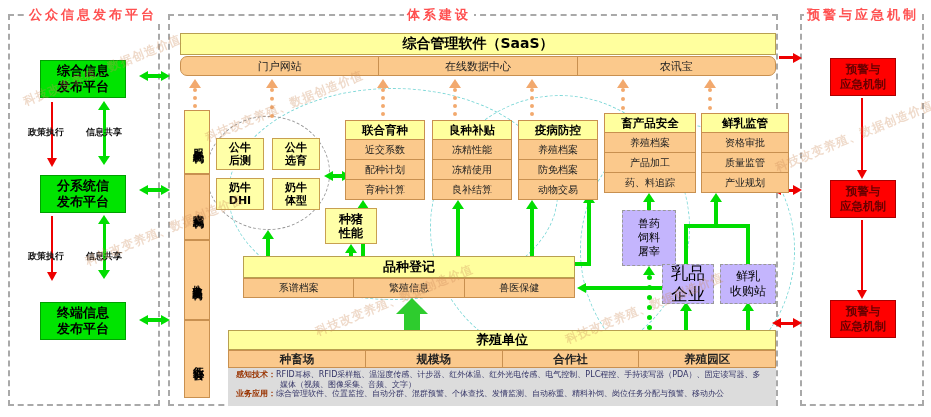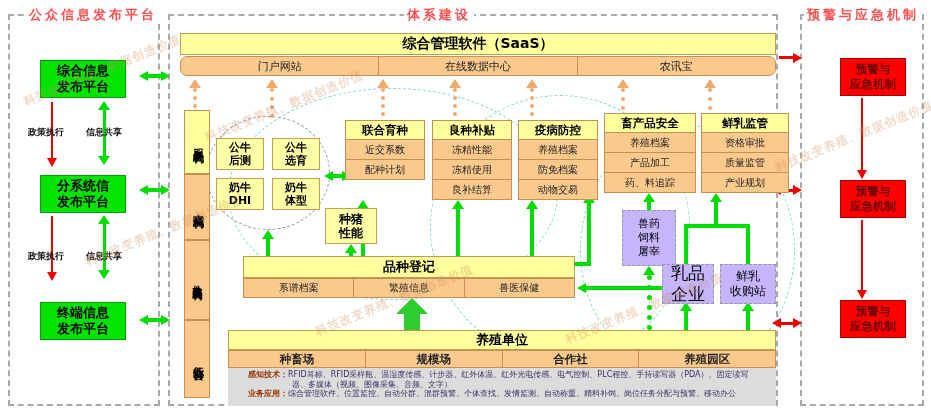--- a/index.html
+++ b/index.html
@@ -1,21 +1,21 @@
 <!DOCTYPE html>
 <html><head>
 <meta charset="utf-8">
 <style>
   html,body{margin:0;padding:0;background:#fff;font-family:"DejaVu Sans","Liberation Sans",sans-serif;}
   #canvas{position:relative;width:931px;height:417px;background:#fff;overflow:hidden;}
   .abs{position:absolute;box-sizing:border-box;}
   .frame{border:2px dashed #a9a9a9;background:transparent;}
   .ptitle{color:#ff5050;font-weight:bold;font-size:13px;letter-spacing:3px;background:#fff;padding:0 3px;white-space:nowrap;z-index:6;}
   .greenbox{background:#00e400;border:1px solid #00a000;color:#000;font-weight:bold;font-size:13px;display:flex;align-items:center;justify-content:center;text-align:center;white-space:pre-line;line-height:1.25;z-index:4;}
-  .redbox{background:#ff0000;border:1px solid #aa0000;color:#660000;font-weight:bold;font-size:11.5px;display:flex;align-items:center;justify-content:center;text-align:center;white-space:pre-line;line-height:1.3;z-index:4;margin-left:10px;}
+  .redbox{background:#ff0000;border:1px solid #aa0000;color:#660000;font-weight:bold;font-size:11.5px;display:flex;align-items:center;justify-content:center;text-align:center;white-space:pre-line;line-height:1.3;z-index:4;}
   .ybox{background:#ffffa8;border:1px solid #c8a050;color:#000;font-weight:bold;display:flex;align-items:center;justify-content:center;text-align:center;white-space:pre-line;line-height:1.2;z-index:4;}
   .dashbox{background:#c4b5fd;border:1.5px dashed #999;color:#000;font-weight:normal;display:flex;align-items:center;justify-content:center;text-align:center;white-space:pre-line;line-height:1.25;z-index:4;}
   .bar-y{background:#ffff9e;border:1px solid #b8a050;font-weight:bold;color:#000;display:flex;align-items:center;justify-content:center;z-index:4;}
   .bar-o{background:#fbc98c;border:1px solid #c89050;display:flex;z-index:4;}
   .bar-o .cell{flex:1;border-left:1px solid #c89050;display:flex;align-items:center;justify-content:center;font-size:11px;color:#222;}
   .bar-o .cell:first-child{border-left:none;}
   .vorg{writing-mode:vertical-rl;text-orientation:upright;font-size:11px;font-weight:bold;display:flex;align-items:center;justify-content:center;letter-spacing:1px;border:1px solid #c89050;z-index:4;}
   .grp{z-index:4;}
   .grp-title{background:#ffff9e;border:1px solid #c89050;font-weight:bold;font-size:11.5px;height:20px;display:flex;align-items:center;justify-content:center;box-sizing:border-box;}
   .grp-row{background:#fbc98c;border:1px solid #c89050;border-top:none;font-size:10px;height:20px;display:flex;align-items:center;justify-content:center;box-sizing:border-box;color:#222;}
@@ -34,21 +34,21 @@
   .ohu{width:0;height:0;border-left:6px solid transparent;border-right:6px solid transparent;border-bottom:9px solid #f2a96e;z-index:3;}
   
   .rv{width:2px;background:#ee0000;z-index:3;}
   .rh{height:3px;background:#ee0000;z-index:3;}
   .rhd{width:0;height:0;border-left:5px solid transparent;border-right:5px solid transparent;border-top:9px solid #ee0000;z-index:3;}
   .rhl{width:0;height:0;border-top:5px solid transparent;border-bottom:5px solid transparent;border-right:9px solid #ee0000;z-index:3;}
   .rhr{width:0;height:0;border-top:5px solid transparent;border-bottom:5px solid transparent;border-left:9px solid #ee0000;z-index:3;}
   .smalllabel{font-size:9px;font-weight:bold;color:#111;white-space:nowrap;z-index:4;}
   .bigarrow-head{width:0;height:0;border-left:16px solid transparent;border-right:16px solid transparent;border-bottom:16px solid #2ecc2e;z-index:3;}
   .bigarrow-shaft{width:16px;background:#2ecc2e;z-index:3;}
-  .tech{background:#dcdcdc;font-size:8px;line-height:1.2;color:#333366;padding:2px 20px;z-index:4;}
+  .tech{background:#dcdcdc;font-size:8px;line-height:1.2;color:#333366;padding:2px 8px;z-index:4;}
   .tech-line{padding-left:44px;text-indent:-44px;}
   .tech-label{color:#993300;font-weight:bold;}
   .wm{color:rgba(205,140,90,0.32);font-size:12px;font-weight:bold;white-space:nowrap;transform:rotate(-22deg);z-index:5;pointer-events:none;letter-spacing:1px;}
 </style>
 </head>
 <body>
 
 <div id="canvas">
 
   <div class="abs frame" style="left:8px;top:14px;width:152px;height:392px;"></div>
@@ -131,20 +131,21 @@
 选育</div>
   <div class="abs ybox" style="left:216px;top:178px;width:48px;height:32px;font-size:11px;">奶牛
 DHI</div>
   <div class="abs ybox" style="left:272px;top:178px;width:48px;height:32px;font-size:11px;">奶牛
 体型</div>
 
   <div class="abs grp" style="left:345px;top:120px;width:80px;">
     <div class="grp-title">联合育种</div>
     <div class="grp-row">近交系数</div>
     <div class="grp-row">配种计划</div>
+    <div class="grp-row">育种计算</div>
   </div>
   <div class="abs grp" style="left:432px;top:120px;width:80px;">
     <div class="grp-title">良种补贴</div>
     <div class="grp-row">冻精性能</div>
     <div class="grp-row">冻精使用</div>
     <div class="grp-row">良补结算</div>
   </div>
   <div class="abs grp" style="left:518px;top:120px;width:80px;">
     <div class="grp-title">疫病防控</div>
     <div class="grp-row">养殖档案</div>

